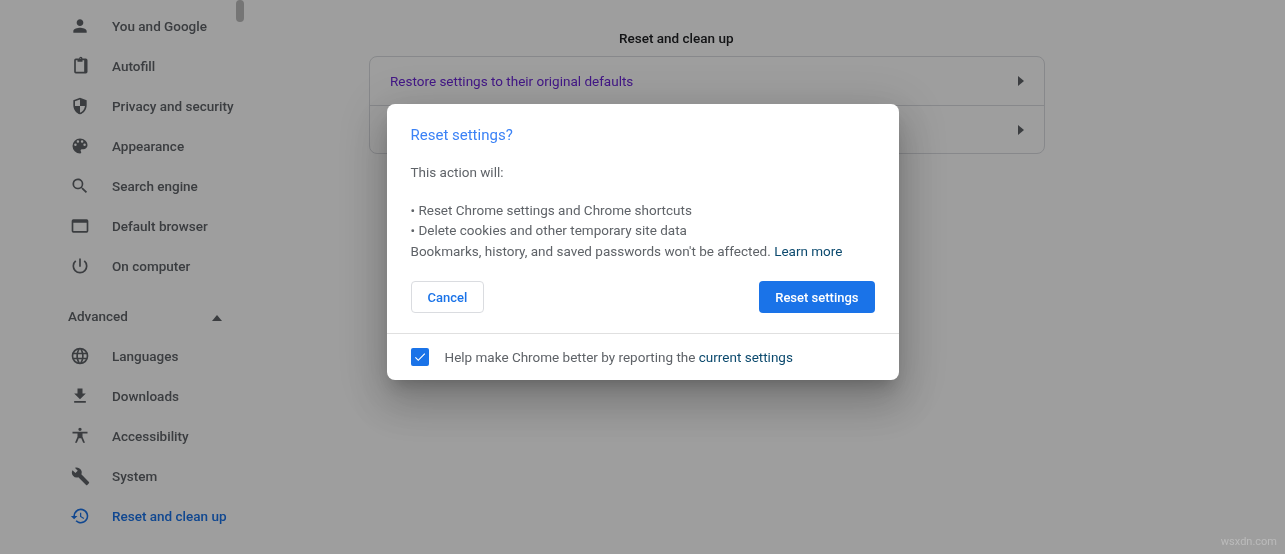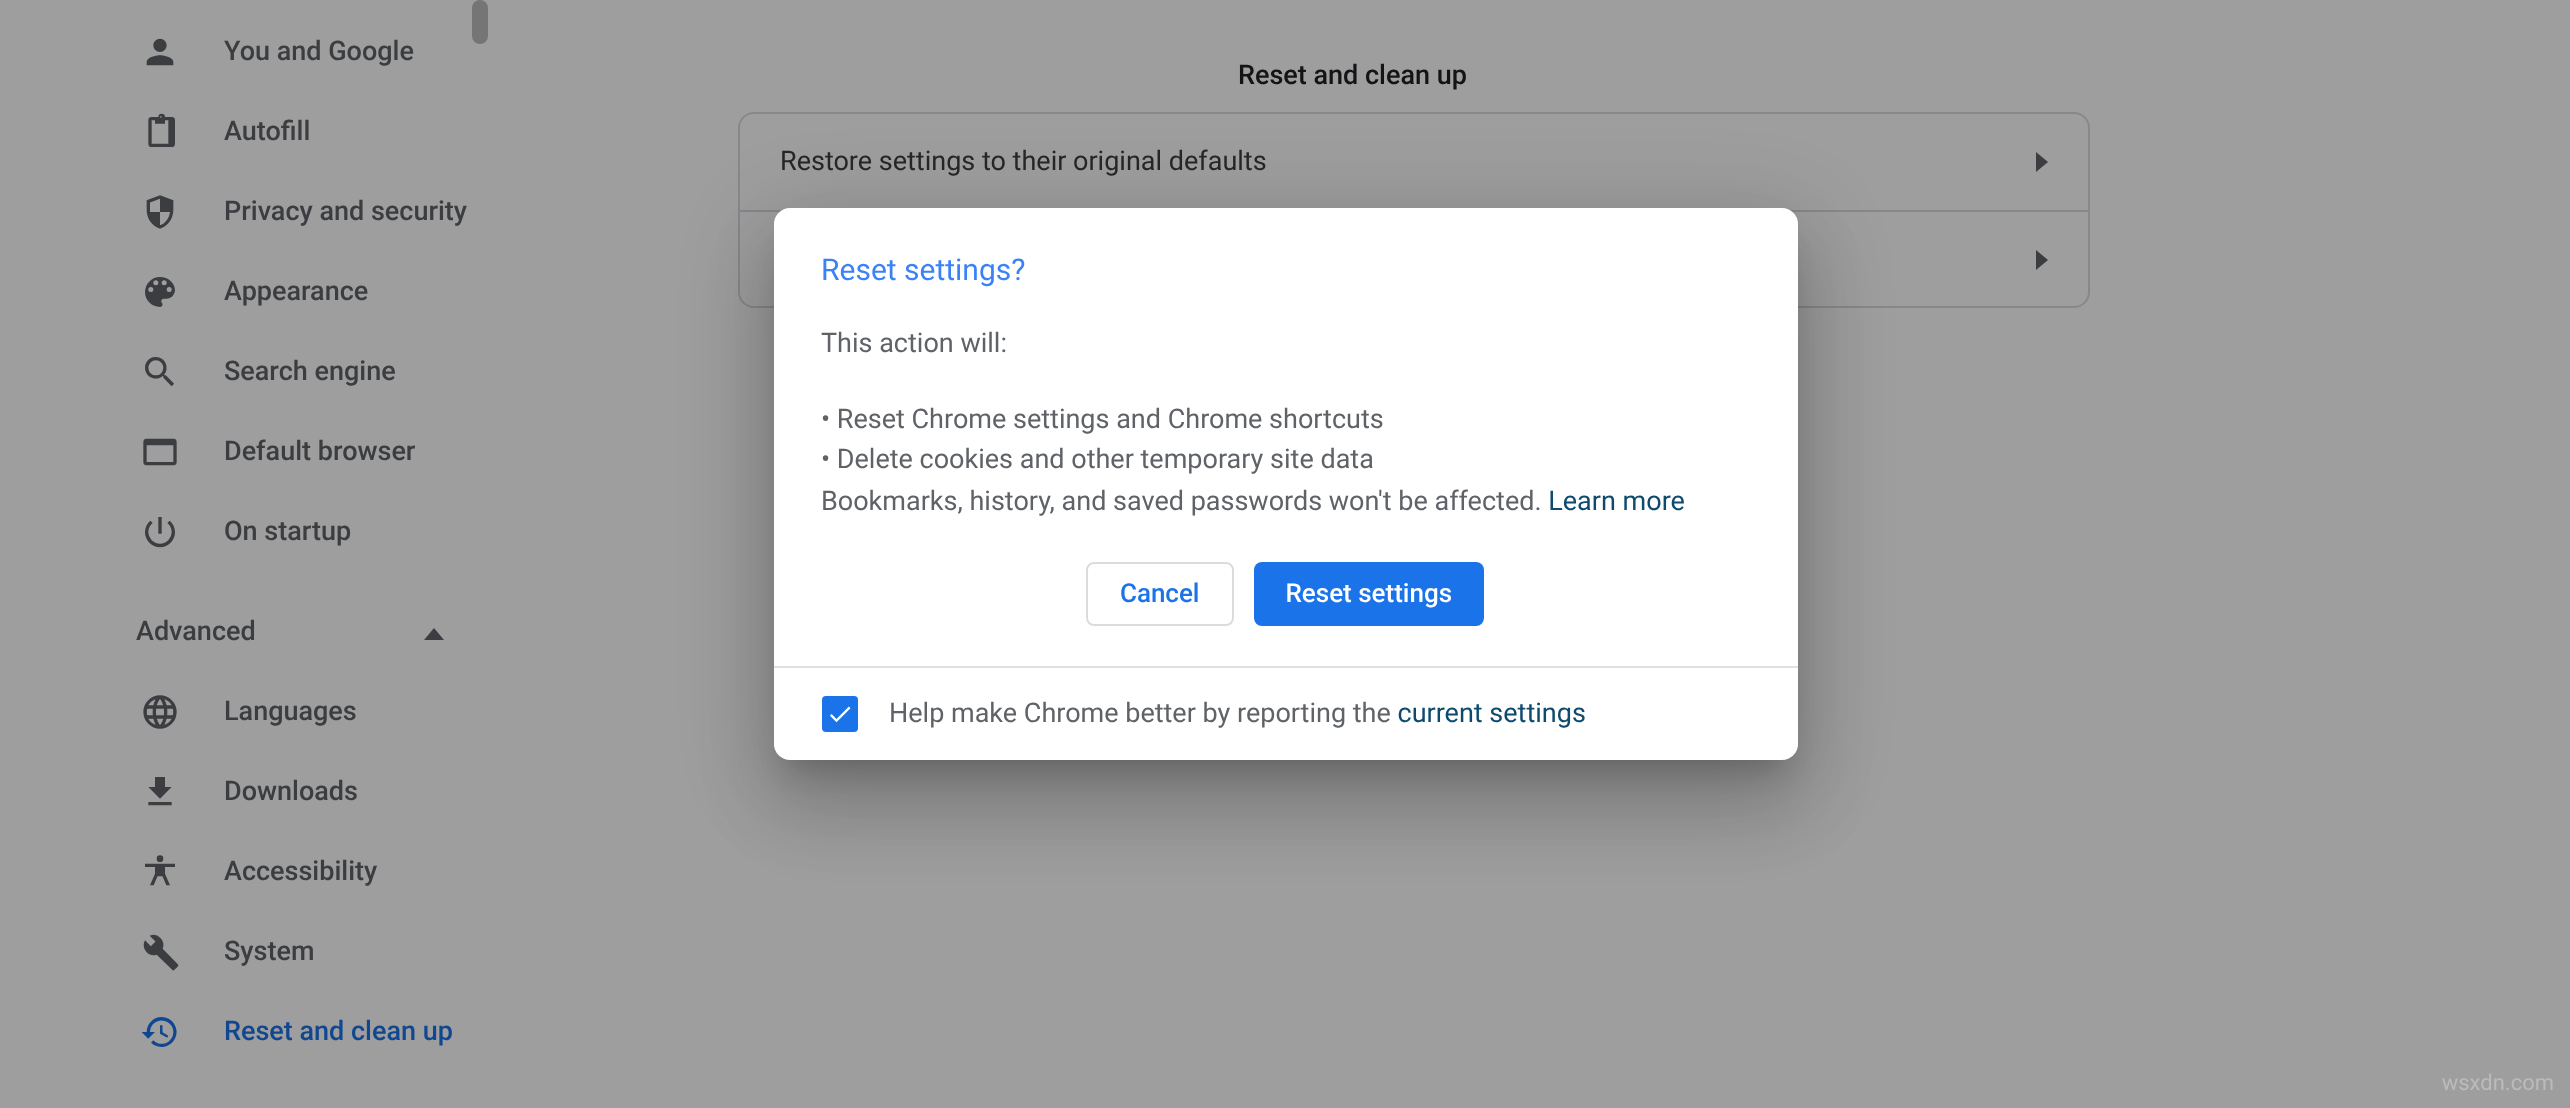--- a/index.html
+++ b/index.html
@@ -9,35 +9,35 @@
     .sidebar-scroll { position: absolute; right: 6px; top: 0; width: 8px; height: 22px; background: #bdbdbd; border-radius: 4px; }
     .sidebar-item { display: flex; align-items: center; height: 40px; padding-left: 26px; cursor: pointer; color: #5f6368; font-size: 13.5px; font-weight: 500; }
     .sidebar-item.active { color: #1a73e8; }
     .sidebar-item .icon { width: 20px; height: 20px; margin-right: 22px; display: flex; align-items: center; justify-content: center; fill: #5f6368; }
     .sidebar-item.active .icon { fill: #1a73e8; }
     .advanced-header { display: flex; align-items: center; justify-content: space-between; height: 40px; padding: 0 28px 0 24px; color: #5f6368; font-size: 13.5px; font-weight: 500; cursor: pointer; margin-top: 10px; }
     
     .main { margin-left: 250px; height: 554px; background: #fff; overflow: hidden; }
     .section-title { color: #202124; font-size: 13.5px; font-weight: 500; margin: 30px 0 14px 369px; position: absolute; }
     .card { position: absolute; left: 369px; top: 56px; width: 676px; border: 1px solid #dadce0; border-radius: 8px; background: #fff; }
-    .card-row { display: flex; align-items: center; justify-content: space-between; height: 48px; padding: 0 20px; color: #404040; font-size: 13.5px; cursor: pointer; }
+    .card-row { display: flex; align-items: center; justify-content: space-between; height: 48px; padding: 0 20px; color: #6d28d9; font-size: 13.5px; cursor: pointer; }
     .card-row + .card-row { border-top: 1px solid #dadce0; }
     .c-arrow { width: 6px; height: 6px; border-top: 5px solid transparent; border-bottom: 5px solid transparent; border-left: 6px solid #5f6368; }
     
     .overlay { position: absolute; inset: 0; background: rgba(0,0,0,0.38); display: flex; align-items: flex-start; justify-content: center; }
     .dialog { margin-top: 104px; width: 512px; background: #fff; border-radius: 8px; box-shadow: 0 11px 15px -7px rgba(0,0,0,.2),0 24px 38px 3px rgba(0,0,0,.14),0 9px 46px 8px rgba(0,0,0,.12); overflow: hidden; }
     .dialog-body { padding: 22px 24px 20px; }
     .dialog-title { font-size: 15px; color: #3b82f6; margin-bottom: 18px; }
     .dialog-text { font-size: 13.5px; color: #5f6368; line-height: 20px; }
     .dialog-text .intro { margin-bottom: 18px; }
     .dialog-text ul { list-style: none; margin-bottom: 1px; }
     .dialog-text ul li::before { content: "• "; }
     .highlight { background: #1a73e8; color: #fff; padding: 0 1px; }
     .linklike { color: #0c4a6e; cursor: pointer; }
-    .dialog-actions { display: flex; justify-content: center; gap: 10px; margin-top: 20px; }
+    .dialog-actions { display: flex; justify-content: space-between; gap: 10px; margin-top: 20px; }
     .btn { height: 32px; padding: 0 16px; border-radius: 4px; font-size: 13px; font-weight: 500; cursor: pointer; border: none; }
     .btn-cancel { background: #fff; border: 1px solid #dadce0; color: #1a73e8; }
     .btn-primary { background: #1a73e8; color: #fff; }
     .dialog-footer { border-top: 1px solid #e0e0e0; padding: 14px 24px; display: flex; align-items: center; gap: 16px; }
     .chk { width: 18px; height: 18px; background: #1a73e8; border-radius: 2px; display: flex; align-items: center; justify-content: center; }
     .chk svg { fill: #fff; width: 14px; height: 14px; }
     .watermark { position: absolute; bottom: 6px; right: 8px; font-size: 11px; color: #bbb; }
   </style>
 </head>
 <body>
@@ -92,21 +92,21 @@
         </svg>
       </span>
     <span>Default browser</span>
   </div>
   <div class="sidebar-item">
     <span class="icon">
         <svg viewBox="0 0 24 24">
           <path d="M13 3h-2v10h2V3zm4.8 2.2-1.4 1.4a7 7 0 1 1-8.8 0L6.2 5.2a9 9 0 1 0 11.6 0z"></path>
         </svg>
       </span>
-    <span>On startup</span>
+    <span>On computer</span>
   </div>
 
   <div class="advanced-header">
     <span>Advanced</span>
     <span><svg width="10" height="6" viewBox="0 0 10 6">
           <path d="M0 6 5 0l5 6z" fill="#5f6368"></path>
         </svg></span>
   </div>
 
   <div class="sidebar-item">

